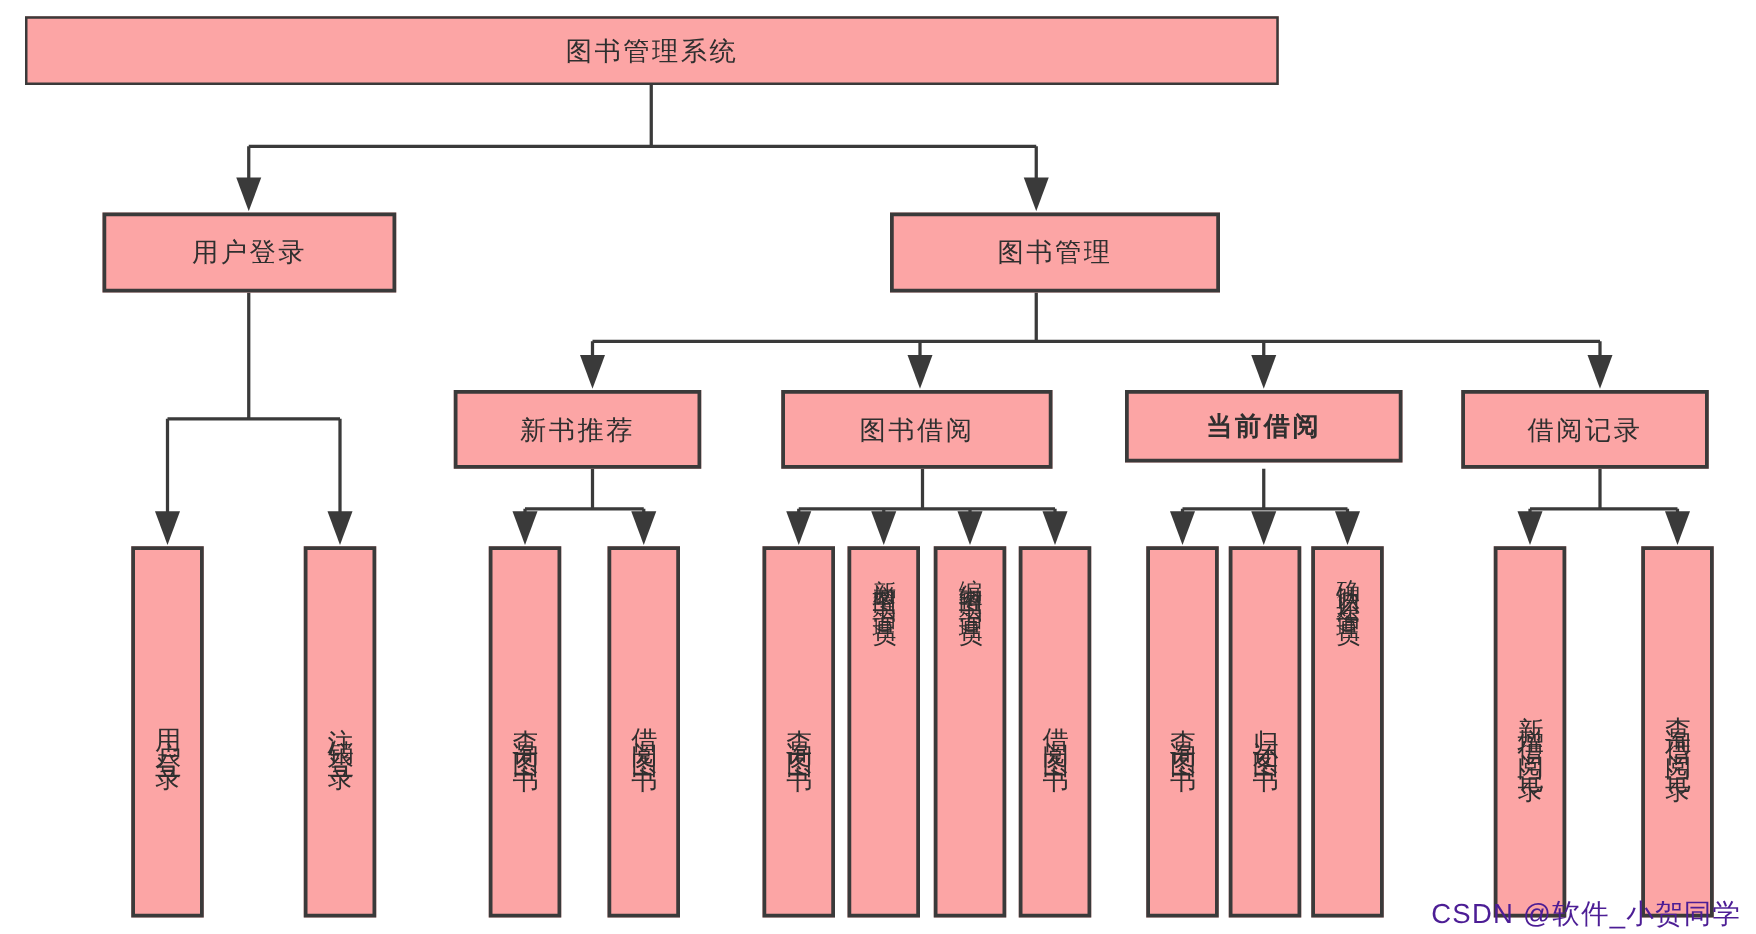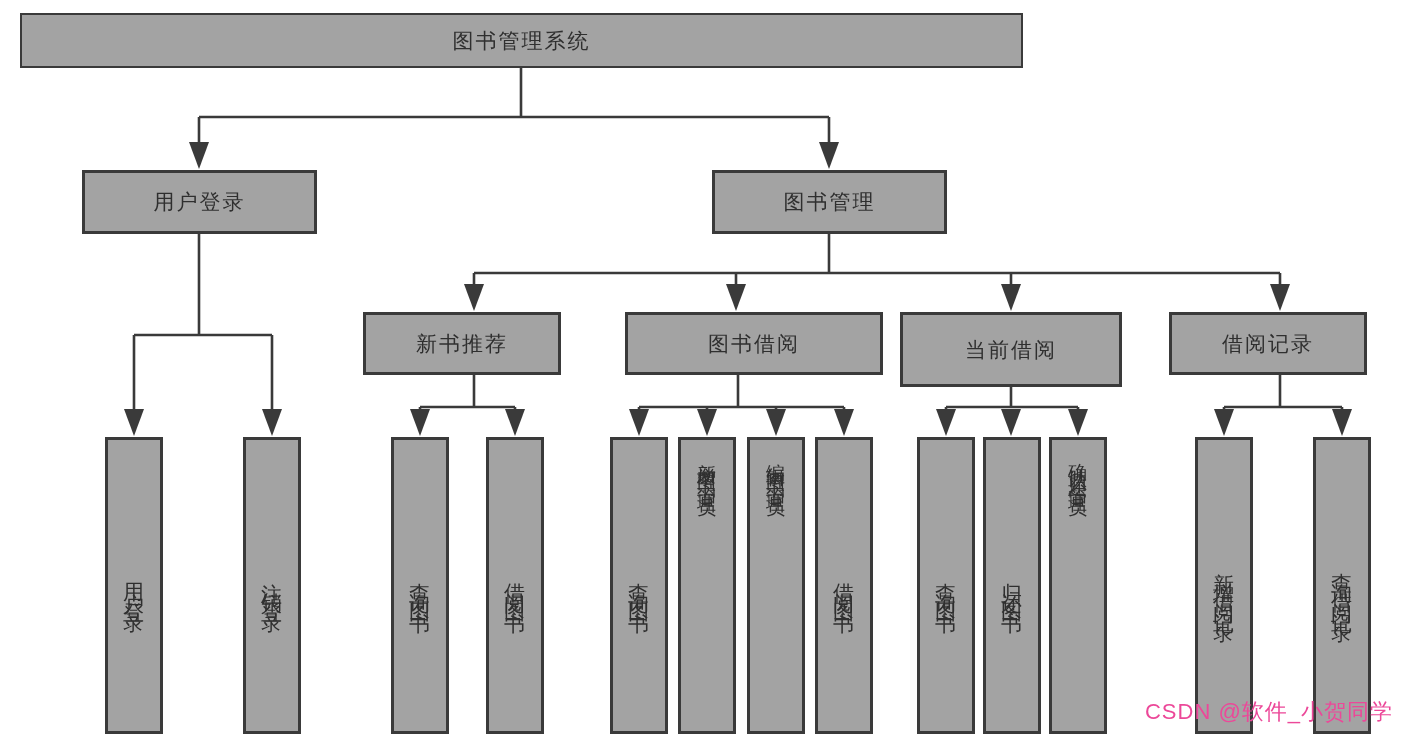--- a/index.html
+++ b/index.html
@@ -14,38 +14,38 @@
   }
   svg.connectors {
     position: absolute;
     left: 0; top: 0;
     width: 1405px; height: 747px;
     z-index: 1;
   }
   .node {
     position: absolute;
     box-sizing: border-box;
-    background: #a3a3a3;
+    background: #fca5a5;
     border: 3px solid #3a3a3a;
     display: flex;
     align-items: center;
     justify-content: center;
     font-size: 21px;
     letter-spacing: 2px;
     z-index: 2;
     white-space: nowrap;
   }
   
   .n-root    { left: 20px;  top: 13px;  width: 1003px; height: 55px; border-width: 2px; }
   .n-login   { left: 82px;  top: 170px; width: 235px;  height: 64px; }
-  .n-mgmt    { left: 712px; top: 170px; width: 235px;  height: 64px; }
+  .n-mgmt    { left: 712px; top: 170px; width: 264px;  height: 64px; }
   
   .n-rec     { left: 363px;  top: 312px; width: 198px; height: 63px; }
-  .n-borrow  { left: 625px;  top: 312px; width: 258px; height: 63px; }
-  .n-current { left: 900px;  top: 312px; width: 222px; height: 75px; }
+  .n-borrow  { left: 625px;  top: 312px; width: 217px; height: 63px; }
+  .n-current { left: 900px;  top: 312px; width: 222px; height: 58px; font-weight: bold; }
   .n-records { left: 1169px; top: 312px; width: 198px; height: 63px; }
   
   .leaf {
     top: 437px;
     width: 58px;
     height: 297px;
     writing-mode: vertical-rl;
     text-orientation: mixed;
     letter-spacing: 10px;
     font-size: 21px;
@@ -67,23 +67,23 @@
   .l-edit-book   { left: 747px; }
   .l-borrow-bor  { left: 815px; }
   .l-query-cur   { left: 917px; }
   .l-return-book { left: 983px; }
   .l-confirm-ret { left: 1049px; }
   .l-add-record  { left: 1195px; }
   .l-query-record{ left: 1313px; }
   .watermark {
     position: absolute;
     right: 12px;
-    bottom: 20px;
+    bottom: 1px;
     font-size: 22px;
-    color: #ec4899;
+    color: #4c1d95;
     letter-spacing: 1px;
     z-index: 5;
     white-space: nowrap;
     text-align: center;
   }
 </style>
 </head>
 <body>
 
 <div class="canvas">

